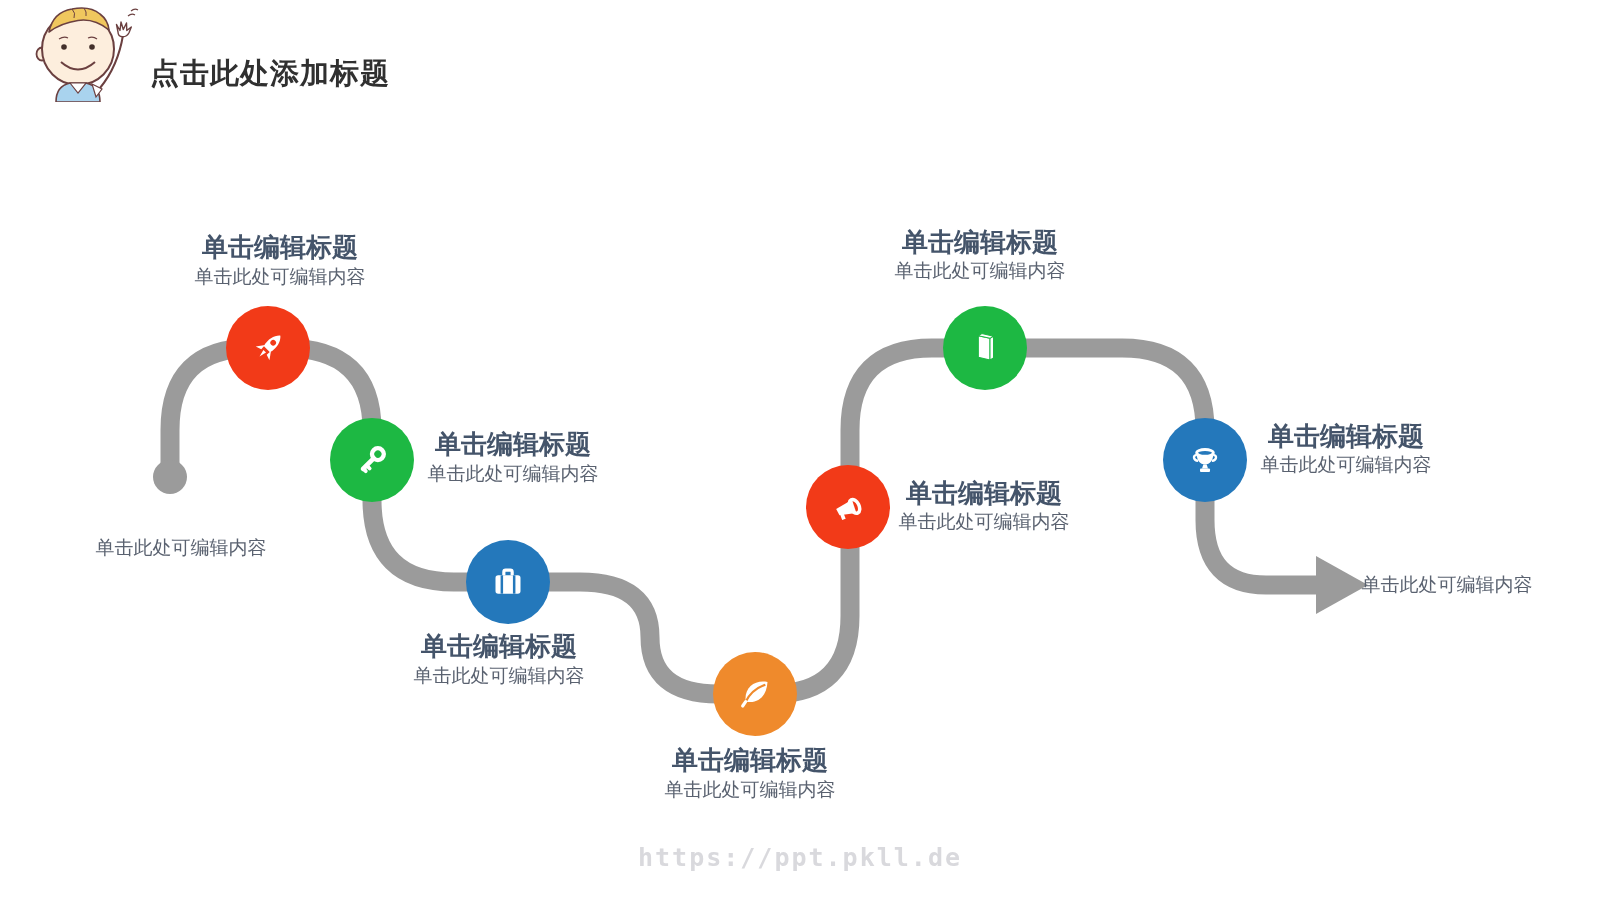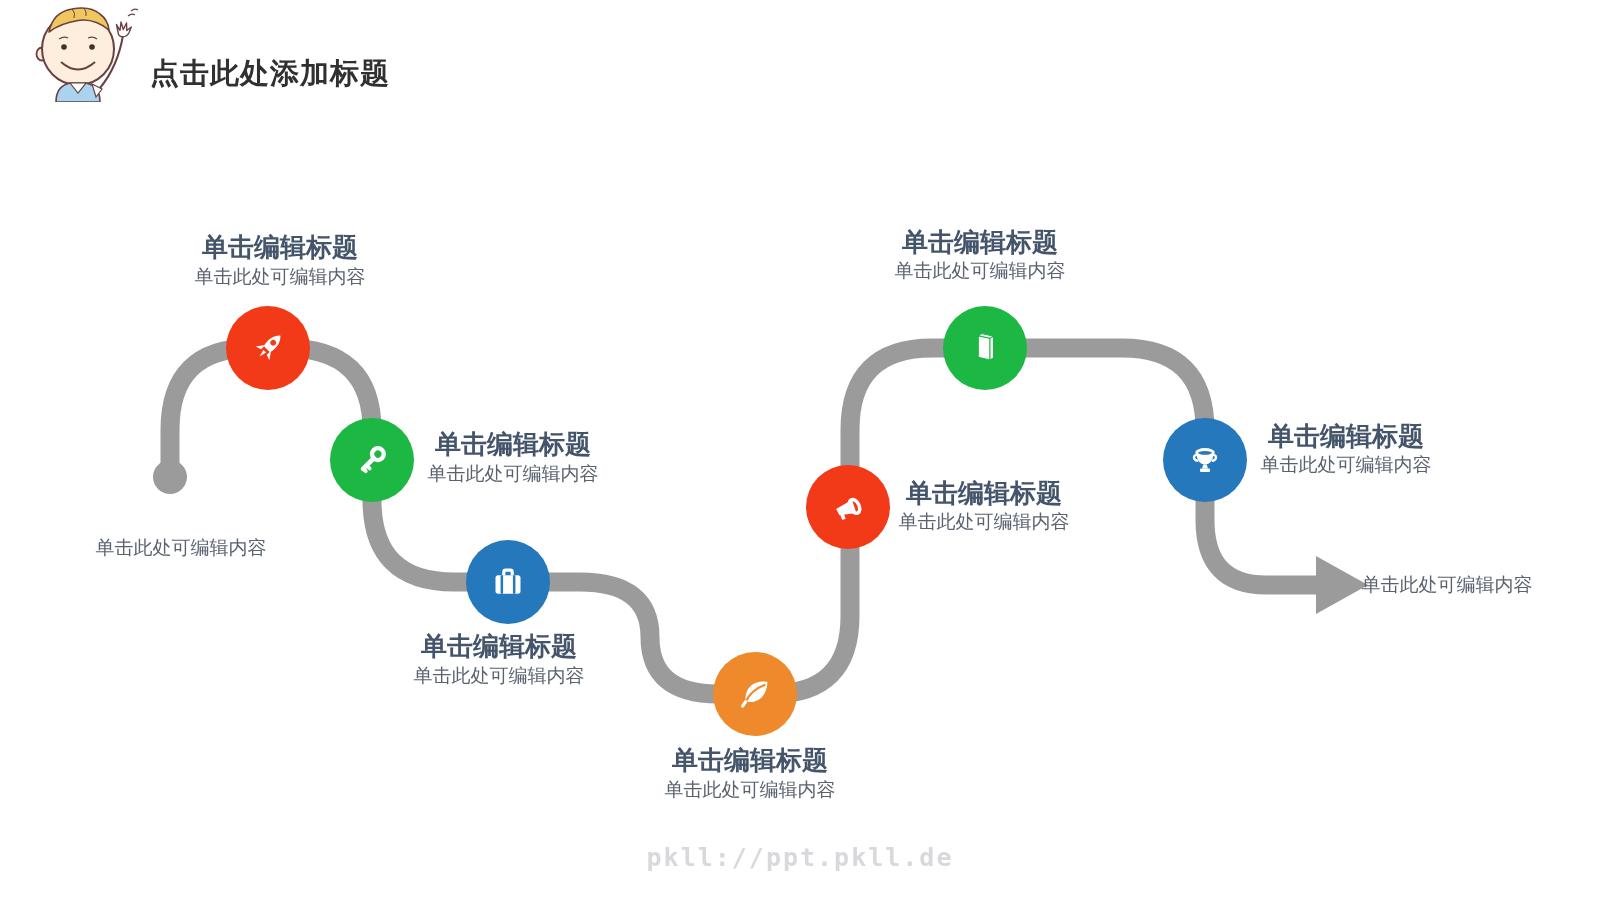--- a/index.html
+++ b/index.html
@@ -154,13 +154,13 @@
 
 <div class="abs centered node-title" style="left:980px;top:228px">单击编辑标题</div>
 <div class="abs centered node-sub" style="left:980px;top:261px">单击此处可编辑内容</div>
 
 <div class="abs centered node-title" style="left:1346px;top:422px">单击编辑标题</div>
 <div class="abs centered node-sub" style="left:1346px;top:455px">单击此处可编辑内容</div>
 
 <div class="abs centered caption" style="left:181px;top:538px">单击此处可编辑内容</div>
 <div class="abs centered caption" style="left:1447px;top:575px">单击此处可编辑内容</div>
 
-<div class="abs centered watermark">pkll://ppt.pkll.de</div>
+<div class="abs centered watermark">https://ppt.pkll.de</div>
 
 </body></html>

